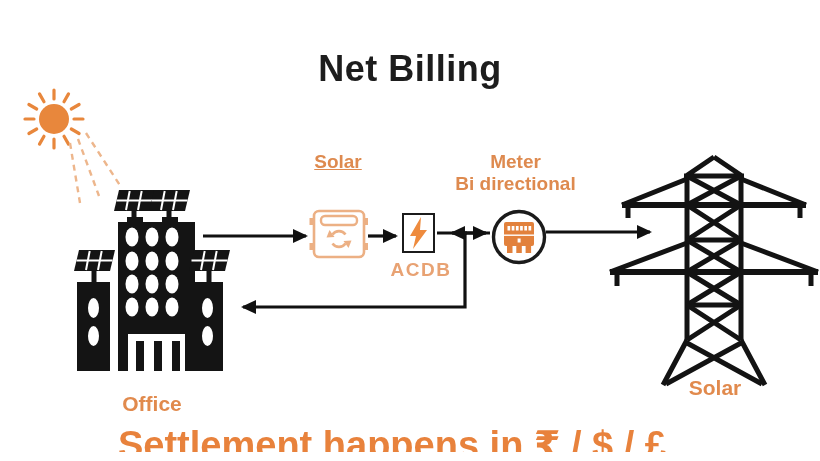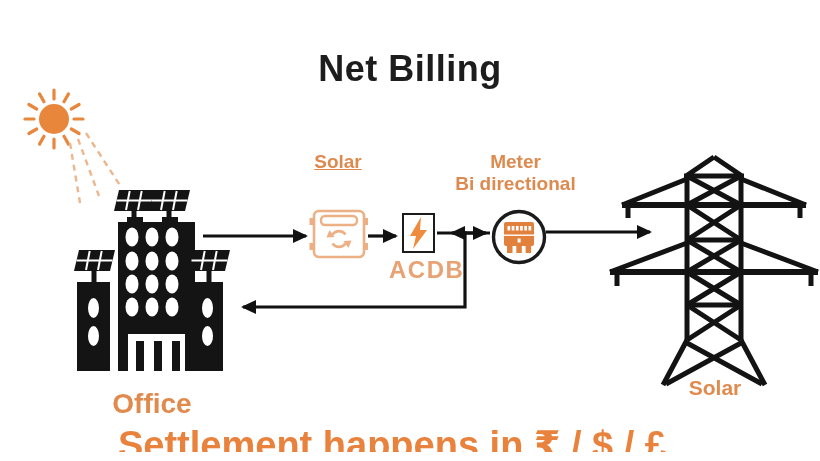--- a/index.html
+++ b/index.html
@@ -5,22 +5,22 @@
   html,body{margin:0;padding:0;background:#fff;}
   .canvas{position:relative;width:820px;height:452px;background:#ffffff;overflow:hidden;
           font-family:"Liberation Sans","DejaVu Sans",sans-serif;}
   .abs{position:absolute;}
   .title{left:0;top:48px;width:820px;text-align:center;font-size:36px;font-weight:700;
          color:#1d1d1d;letter-spacing:.5px;}
   .node-label{position:absolute;text-align:center;font-weight:700;color:#de8a4f;
               font-size:19px;line-height:22px;}
   .lbl-inverter{left:293px;top:151px;width:90px;text-decoration:underline;}
   .lbl-meter{left:448px;top:151px;width:135px;}
-  .lbl-acdb{left:389px;top:259px;width:64px;font-size:24px;letter-spacing:1.5px;color:#e8a273;}
-  .lbl-office{left:97px;top:393px;width:110px;font-size:28px;color:#e18a4d;}
+  .lbl-acdb{left:389px;top:259px;width:64px;font-size:19px;letter-spacing:1.5px;color:#e8a273;}
+  .lbl-office{left:97px;top:393px;width:110px;font-size:21px;color:#e18a4d;}
   .lbl-grid{left:660px;top:377px;width:110px;font-size:21px;color:#e18a4d;}
   .acdb-box{left:402px;top:213px;width:33px;height:40px;background:#fff;
             border:2px solid #1b1b1b;box-sizing:border-box;}
   .footer{left:0;top:426px;width:784px;text-align:center;font-size:38px;font-weight:700;
           color:#e8823c;line-height:1.05;}
   svg{display:block;}
   .flow{left:0;top:0;}
   .tower-stroke{stroke:#131313;stroke-width:5;fill:none;}
   .tower-arm{stroke:#131313;stroke-width:6;fill:none;}
 </style>

